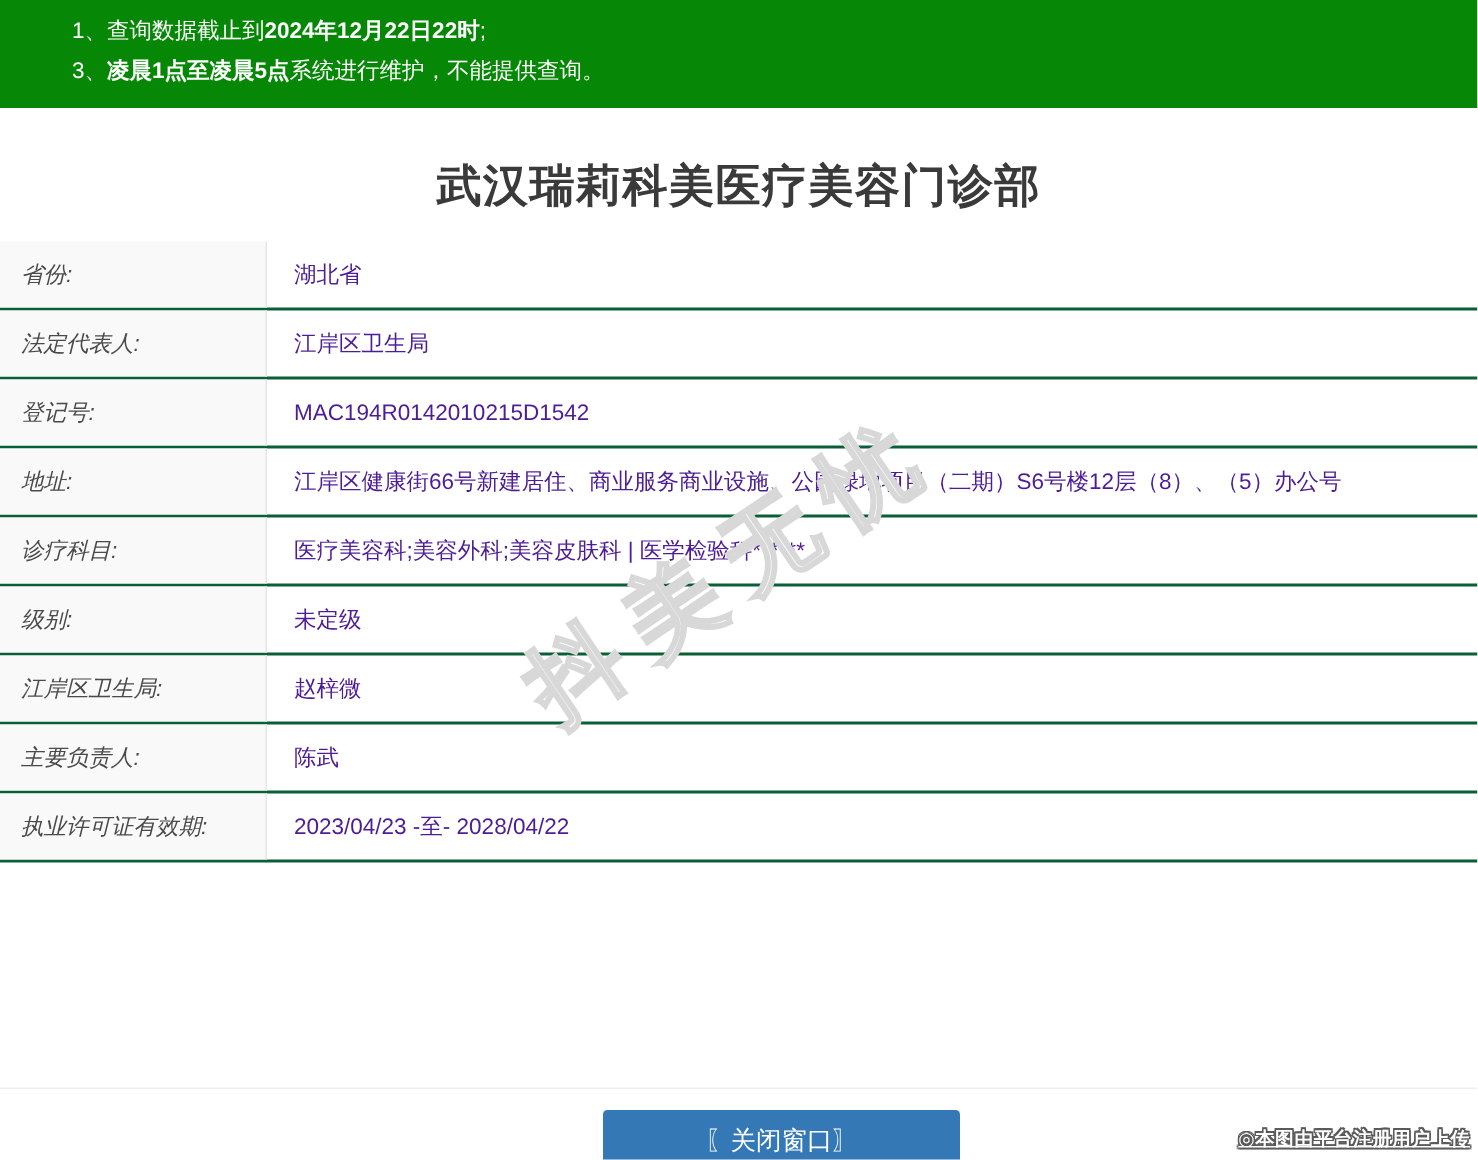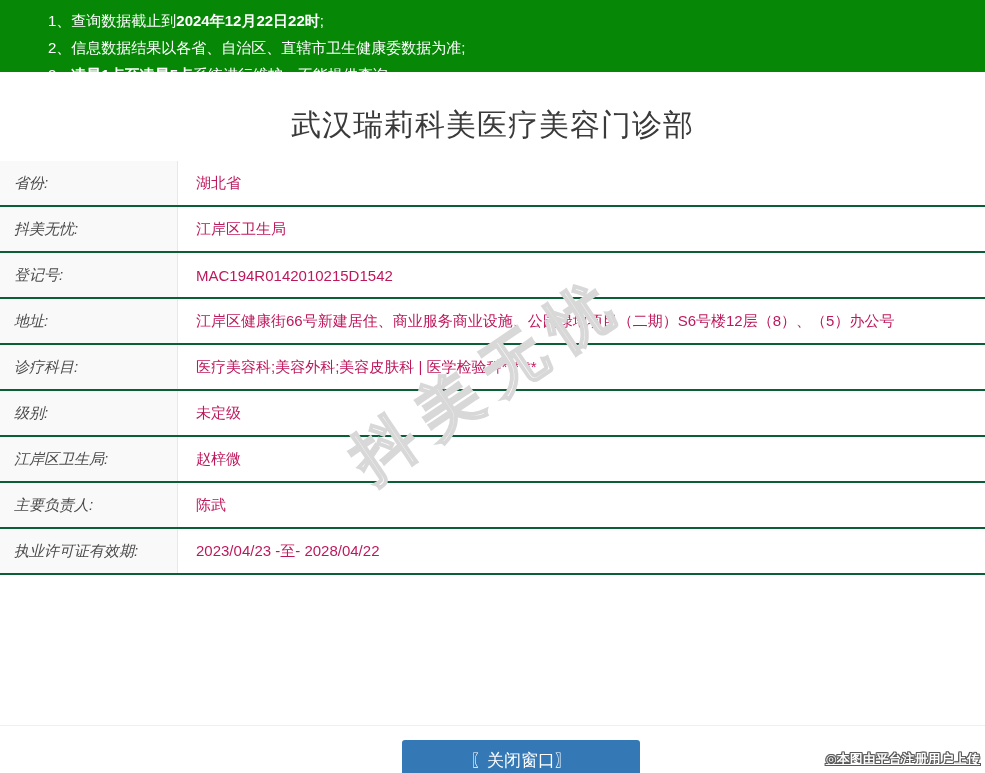--- a/index.html
+++ b/index.html
@@ -27,21 +27,21 @@
   }
   .banner-line b { font-weight: bold; }
 
   
   .page-title {
     margin-top: 33px;
     height: 40px;
     line-height: 40px;
     text-align: center;
     font-size: 30px;
-    font-weight: 400;
+    font-weight: 700;
     color: #3a3a3a;
     letter-spacing: 1px;
   }
 
   
   .info-table { margin-top: 16px; width: 100%; }
   .info-row {
     display: flex;
     align-items: center;
     height: 46px;
@@ -57,21 +57,21 @@
     padding-left: 14px;
     font-size: 15px;
     color: #4a4a4a;
     font-style: italic;
   }
   .info-value {
     flex: 1;
     padding-left: 18px;
     padding-right: 14px;
     font-size: 15px;
-    color: #be185d;
+    color: #4c1d95;
     white-space: nowrap;
     overflow: hidden;
   }
 
   
   .footer-separator {
     position: absolute;
     left: 0; top: 725px;
     width: 100%;
     height: 1px;
@@ -128,33 +128,32 @@
        0   -1px 0 #5a5a5a, 0    1px 0 #5a5a5a;
     z-index: 6;
     text-decoration: underline;
   }
 </style>
 </head>
 <body>
 
 <div class="banner">
   <div class="banner-line"><span>1、</span><span>查询数据截止到</span><b>2024年12月22日22时</b><span>;</span></div>
-  <div class="banner-line"><span>2、</span><span>信息数据结果以各省、自治区、直辖市卫生健康委数据为准;</span><b></b><span></span></div>
   <div class="banner-line"><span>3、</span><span></span><b>凌晨1点至凌晨5点</b><span>系统进行维护，不能提供查询。</span></div>
 </div>
 
 <h1 class="page-title">武汉瑞莉科美医疗美容门诊部</h1>
 
 <div class="info-table">
   <div class="info-row">
     <div class="info-label">省份:</div>
     <div class="info-value">湖北省</div>
   </div>
   <div class="info-row">
-    <div class="info-label">抖美无忧:</div>
+    <div class="info-label">法定代表人:</div>
     <div class="info-value">江岸区卫生局</div>
   </div>
   <div class="info-row">
     <div class="info-label">登记号:</div>
     <div class="info-value">MAC194R0142010215D1542</div>
   </div>
   <div class="info-row">
     <div class="info-label">地址:</div>
     <div class="info-value">江岸区健康街66号新建居住、商业服务商业设施、公园绿地项目（二期）S6号楼12层（8）、（5）办公号</div>
   </div>

